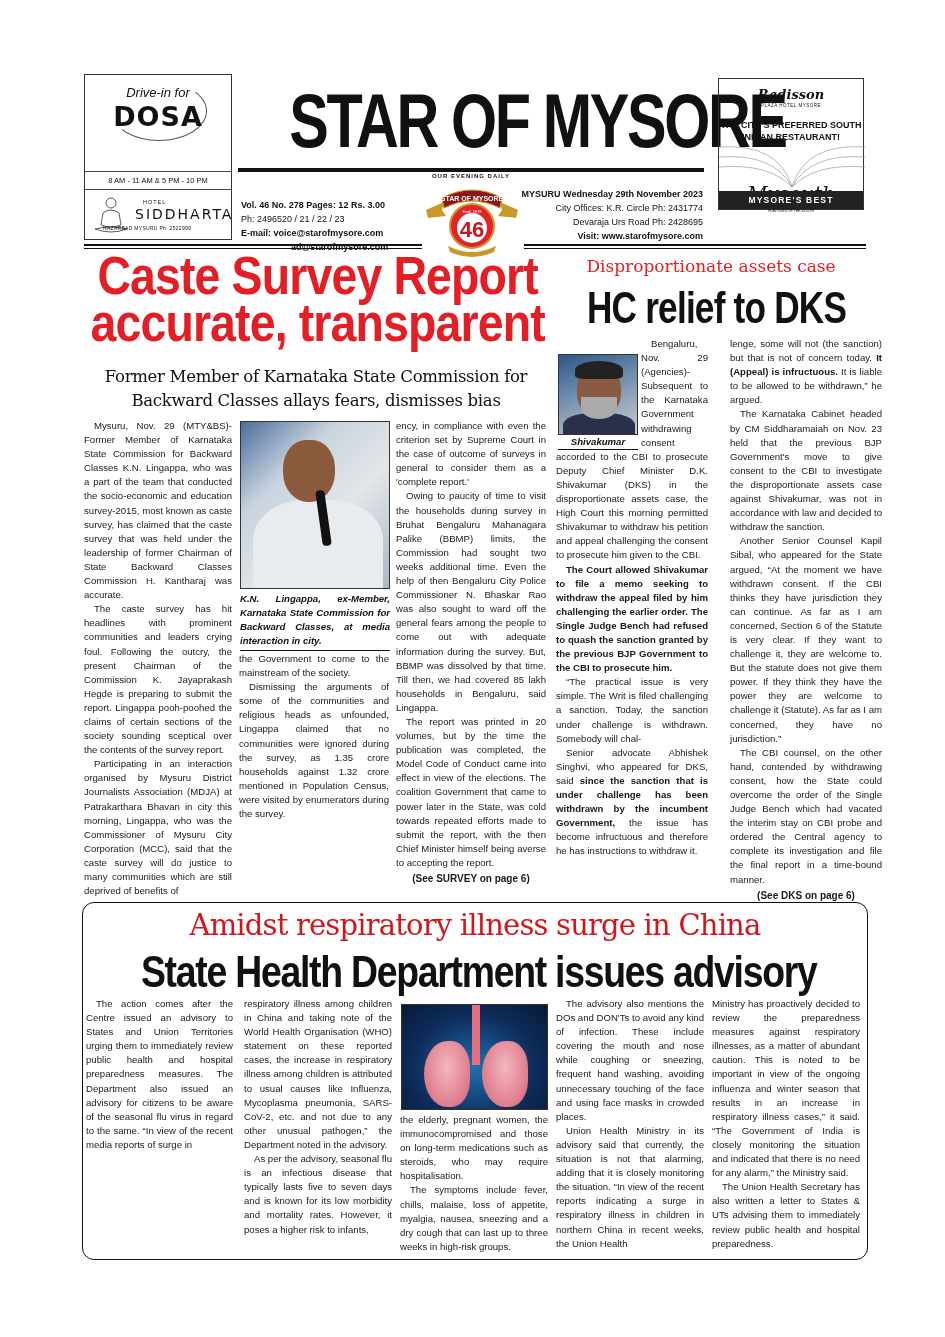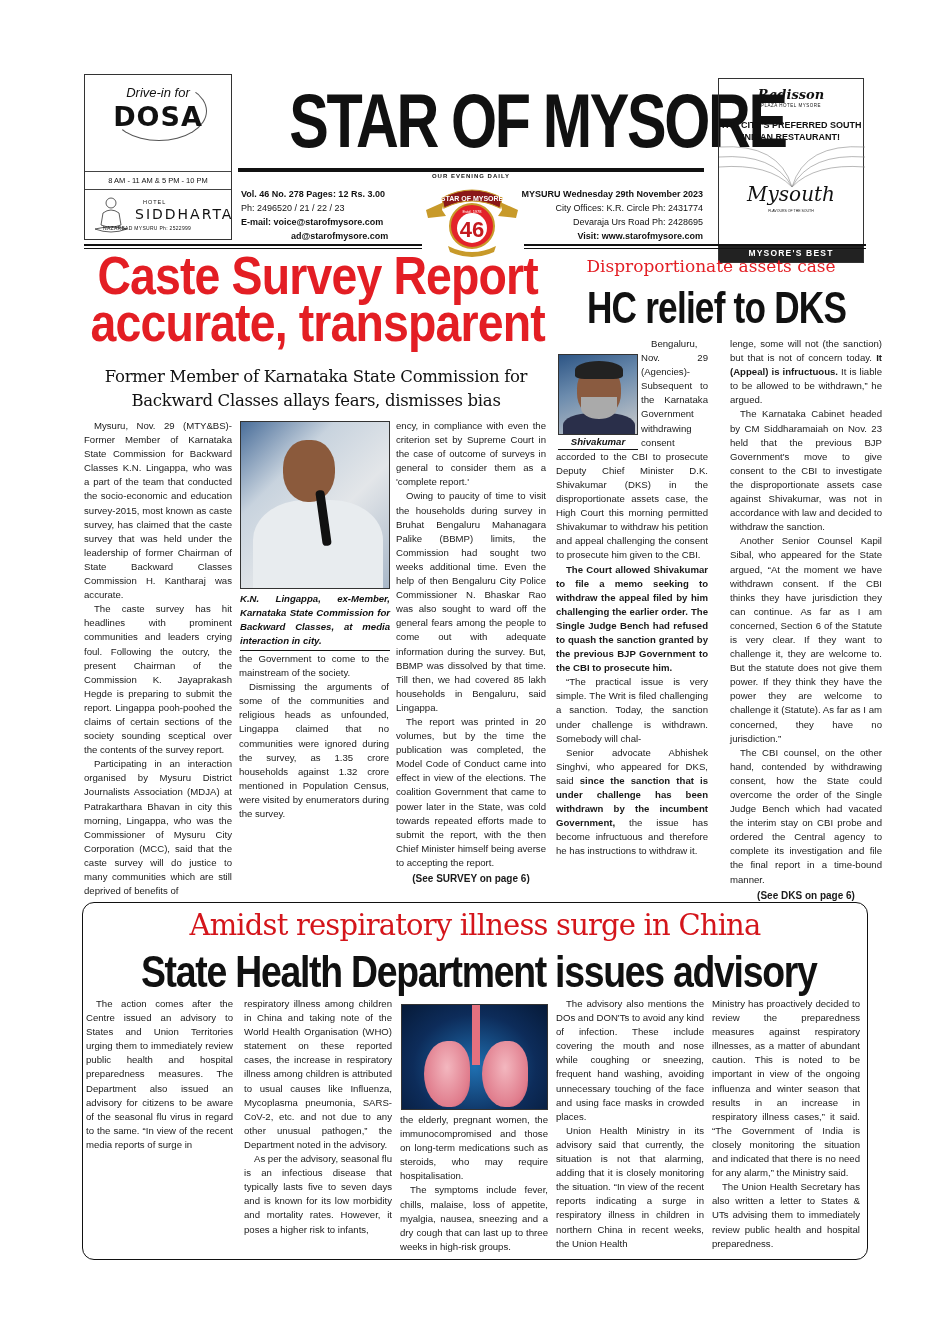--- a/index.html
+++ b/index.html
@@ -15,26 +15,26 @@
   .ad-left .timing { position: absolute; top: 96px; left: 0; width: 100%; border-top: 1px solid #444; border-bottom: 1px solid #444; text-align: center; font-size: 7.5px; padding: 4px 0; }
   .ad-left .hotel-lbl { position: absolute; top: 124px; left: 58px; font-size: 5.5px; letter-spacing: 1px; }
   .ad-left .siddharta { position: absolute; top: 131px; left: 50px; font-size: 14px; letter-spacing: 2px; font-family: "DejaVu Sans", sans-serif; }
   .ad-left .addr { position: absolute; top: 150px; left: 18px; font-size: 5px; letter-spacing: .3px; }
   .ad-left .buddha { position: absolute; top: 120px; left: 8px; width: 36px; height: 40px; }
 
   .masthead-title { left: 238px; top: 74px; width: 466px; height: 94px; text-align: center; font-family: "Liberation Sans", sans-serif; font-weight: bold; font-size: 76px; line-height: 94px; letter-spacing: -3px; transform: scaleX(0.78); transform-origin: center; white-space: nowrap; }
   .masthead-rule { left: 238px; top: 168px; width: 466px; height: 4px; background: #111; }
   .evening { left: 238px; top: 173px; width: 466px; text-align: center; font-size: 6px; font-weight: bold; letter-spacing: 1px; }
 
-  .meta-left { left: 241px; top: 187px; font-size: 9px; line-height: 14px; }
+  .meta-left { left: 241px; top: 198px; font-size: 9px; line-height: 14px; }
   .meta-right { right: 242px; top: 187px; font-size: 9px; line-height: 14px; text-align: right; }
 
   .emblem { left: 422px; top: 180px; width: 100px; height: 78px; }
 
-  .ad-right { left: 718px; top: 78px; width: 146px; height: 185px; border: 1.5px solid #333; }
+  .ad-right { left: 718px; top: 78px; width: 146px; height: 132px; border: 1.5px solid #333; }
   .ad-right .radisson { position: absolute; top: 8px; left: 0; width: 100%; text-align: center; font-family: "DejaVu Serif", serif; font-style: italic; font-weight: bold; font-size: 13px; }
   .ad-right .plaza { position: absolute; top: 24px; left: 0; width: 100%; text-align: center; font-size: 4.5px; letter-spacing: .5px; }
   .ad-right .pref { position: absolute; top: 40px; left: 0; width: 100%; text-align: center; font-size: 9px; font-weight: bold; line-height: 12px; }
   .ad-right .mysouth { position: absolute; top: 103px; left: 0; width: 100%; text-align: center; font-family: "DejaVu Serif", serif; font-style: italic; font-size: 20px; }
   .ad-right .tag { position: absolute; top: 130px; left: 0; width: 100%; text-align: center; font-size: 3.5px; }
   .ad-right .best { position: absolute; bottom: 0; left: 0; width: 100%; height: 18px; background: #222; color: #fff; text-align: center; font-size: 8.5px; font-weight: bold; letter-spacing: 1.2px; line-height: 18px; }
   .ad-right svg { position: absolute; top: 60px; left: 0; }
 
   .double-rule-l { left: 84px; top: 244px; width: 338px; height: 5px; border-top: 2px solid #111; border-bottom: 1px solid #111; }
   .double-rule-r { left: 524px; top: 244px; width: 342px; height: 5px; border-top: 2px solid #111; border-bottom: 1px solid #111; }

